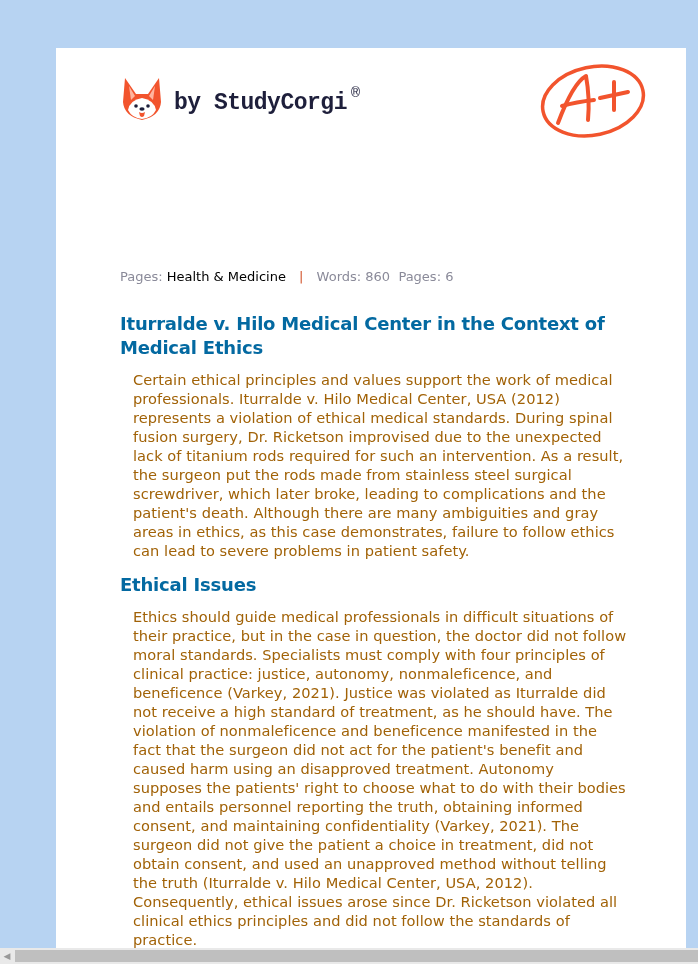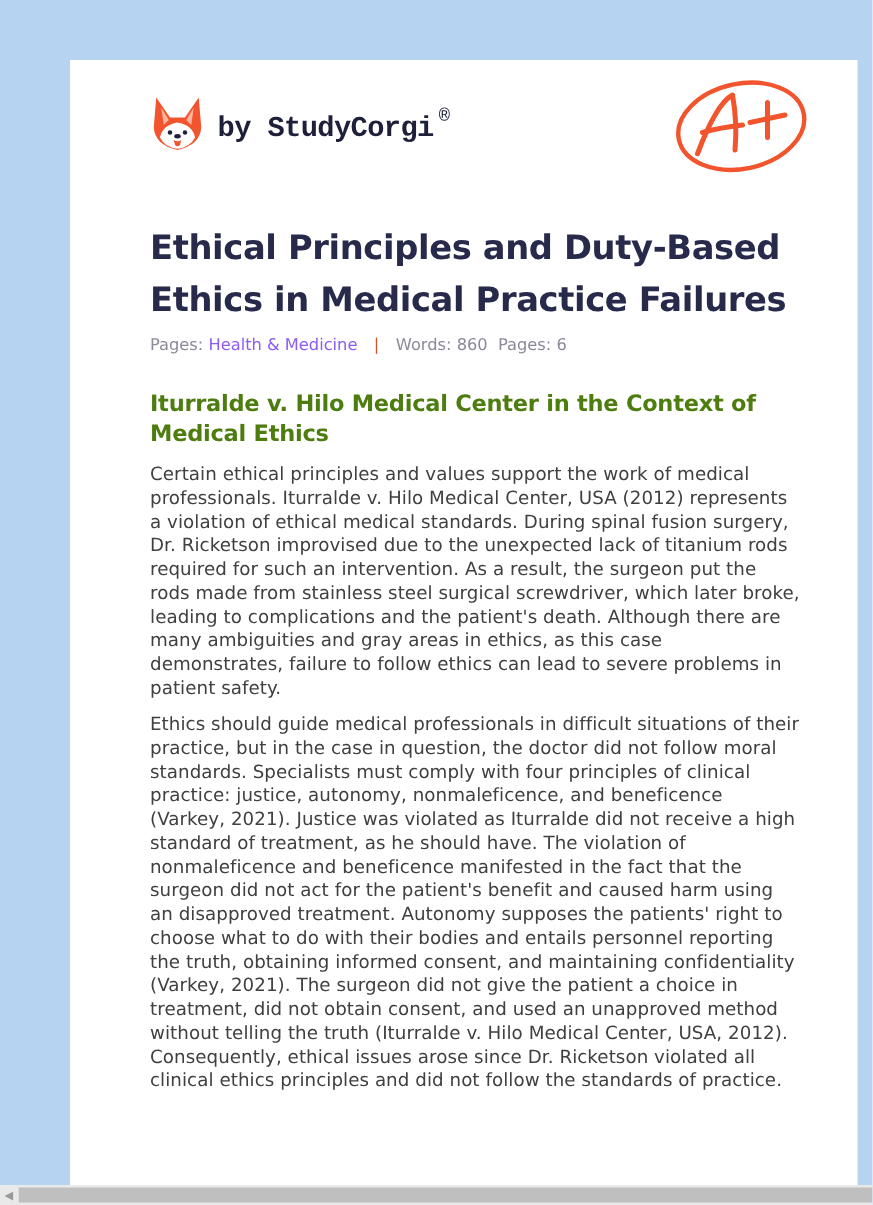--- a/index.html
+++ b/index.html
@@ -36,32 +36,32 @@
       margin: 0;
       font-family: "DejaVu Sans", sans-serif; font-weight: 700;
       font-size: 27px; line-height: 42px; color: #272a4a;
       letter-spacing: -0.3px;
     }
     .meta {
       position: absolute; left: 64px; top: 221px;
       font-size: 13px; color: #8a8a99;
       font-family: "DejaVu Sans", sans-serif;
     }
-    .meta .topic { color: #8b5cf6; margin-top: 21px; }
+    .meta .topic { color: #000000; margin-top: 21px; }
     .meta .sep { color: #d2532b; margin: 0 9px; }
     .content {
       position: absolute; left: 64px; top: 264px; width: 520px;
       font-family: "DejaVu Sans", sans-serif;
     }
     .h2 {
       margin: 0; font-weight: 700; font-size: 18px; line-height: 24px;
-      color: #4d7c0f; letter-spacing: -0.2px;
+      color: #0369a1; letter-spacing: -0.2px;
     }
     .para {
-      margin: 0; font-size: 14.6px; line-height: 19px; color: #404040;
+      margin: 13px; font-size: 14.6px; line-height: 19px; color: #a16207;
       letter-spacing: 0.05px;
     }
     .s1-h { margin-top: 0; }
     .s1-p { margin-top: 10px; }
     .s2-h { margin-top: 2px; }
     .s2-p { margin-top: 10px; }
     .s3-h { margin-top: 2px; }
     .scrollbar {
       position: absolute; left: 0; top: 948px; width: 698px; height: 16px;
       background: #e9e9e9;
@@ -96,33 +96,33 @@
   </div>
 
   <svg class="grade-badge" viewBox="0 0 110 82">
     <ellipse cx="55" cy="43" rx="51" ry="34" fill="none" stroke="#f2542d" stroke-width="3.5" transform="rotate(-12 55 43)"></ellipse>
     <path d="M20 65 Q35 25 48 18 Q52 40 50 62" fill="none" stroke="#f2542d" stroke-width="4" stroke-linecap="round" stroke-linejoin="round"></path>
     <path d="M24 48 Q38 44 56 42" fill="none" stroke="#f2542d" stroke-width="4" stroke-linecap="round"></path>
     <path d="M62 40 L90 34" fill="none" stroke="#f2542d" stroke-width="4" stroke-linecap="round"></path>
     <path d="M76 24 L76 52" fill="none" stroke="#f2542d" stroke-width="4" stroke-linecap="round"></path>
   </svg>
 
-  <h1 class="title">Ethical Principles and Duty-Based Ethics in Medical Practice Failures</h1>
 
   <div class="meta">
     <span>Pages:</span>
     <span class="topic">Health &amp; Medicine</span>
     <span class="sep">|</span>
     <span>Words: 860</span>&nbsp;
     <span>Pages: 6</span>
   </div>
 
   <div class="content">
     <h2 class="h2 s1-h">Iturralde v. Hilo Medical Center in the Context of Medical Ethics</h2>
     <p class="para s1-p">Certain ethical principles and values support the work of medical professionals. Iturralde v. Hilo Medical Center, USA (2012) represents a violation of ethical medical standards. During spinal fusion surgery, Dr. Ricketson improvised due to the unexpected lack of titanium rods required for such an intervention. As a result, the surgeon put the rods made from stainless steel surgical screwdriver, which later broke, leading to complications and the patient's death. Although there are many ambiguities and gray areas in ethics, as this case demonstrates, failure to follow ethics can lead to severe problems in patient safety.</p>
+    <h2 class="h2 s2-h">Ethical Issues</h2>
     <p class="para s2-p">Ethics should guide medical professionals in difficult situations of their practice, but in the case in question, the doctor did not follow moral standards. Specialists must comply with four principles of clinical practice: justice, autonomy, nonmaleficence, and beneficence (Varkey, 2021). Justice was violated as Iturralde did not receive a high standard of treatment, as he should have. The violation of nonmaleficence and beneficence manifested in the fact that the surgeon did not act for the patient's benefit and caused harm using an disapproved treatment. Autonomy supposes the patients' right to choose what to do with their bodies and entails personnel reporting the truth, obtaining informed consent, and maintaining confidentiality (Varkey, 2021). The surgeon did not give the patient a choice in treatment, did not obtain consent, and used an unapproved method without telling the truth (Iturralde v. Hilo Medical Center, USA, 2012). Consequently, ethical issues arose since Dr. Ricketson violated all clinical ethics principles and did not follow the standards of practice.</p>
   </div>
 </div>
 
 <div class="scrollbar">
   <span class="scroll-left">◀</span>
   <div class="scroll-thumb"></div>
 </div>
 
 </body></html>

